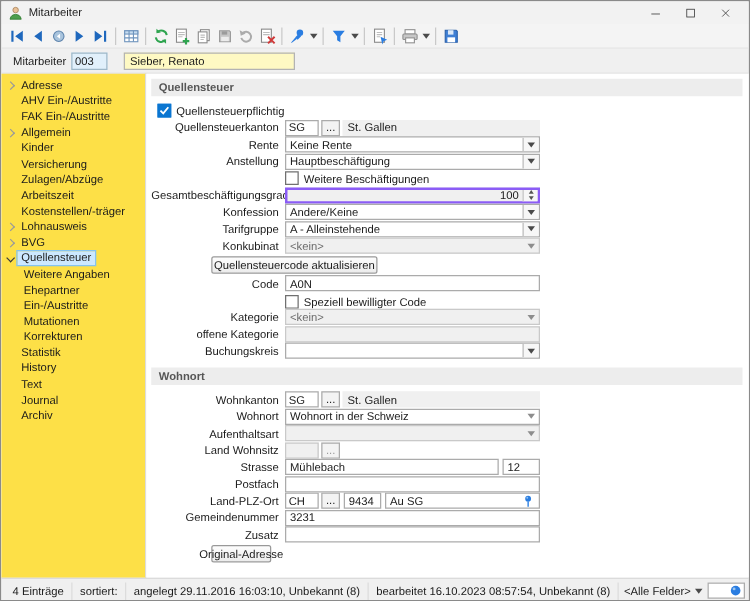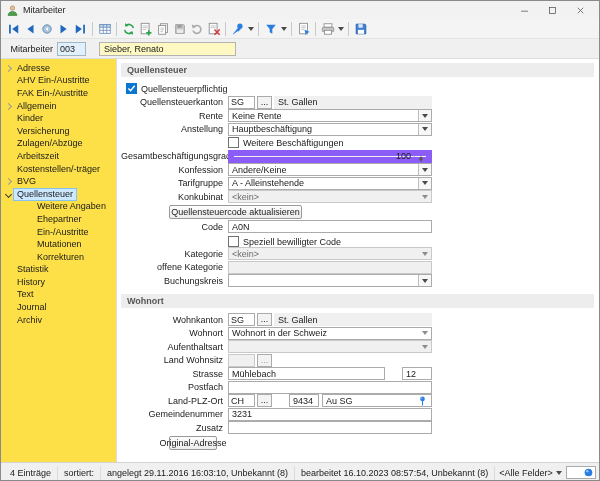--- a/index.html
+++ b/index.html
@@ -27,53 +27,53 @@
   .rec-label{width:56px;text-align:right;padding-right:4px;white-space:nowrap}
   .rec-id{width:29px;height:14px;background:#e1f0fb;border:1px solid #9fb8c8;padding:0 2px;display:flex;align-items:center}
   .rec-name{width:137px;height:14px;background:#fef9c3;border:1px solid #b3b3b3;margin-left:13px;padding:0 4px;display:flex;align-items:center;overflow:hidden;white-space:nowrap}
 
   
   .content{display:flex;height:404px;border-top:1px solid #dcdcdc;background:#fff}
   .sidebar{width:116px;flex:0 0 auto;border-right:1px solid #dcdcdc;padding-top:3px;overflow:hidden;background:#fde047}
   .tree-row{height:12.6px;display:flex;align-items:center;white-space:nowrap;cursor:default}
   .tree-row.l0{padding-left:3px}
   .tree-row.l0.noarrow{padding-left:13px}
-  .tree-row.l1{padding-left:33px}
+  .tree-row.l1{padding-left:15px}
   .chev{width:9px;height:9px;position:relative;flex:0 0 auto;margin-right:1px}
   .chev.right::before{content:"";position:absolute;left:2px;top:2px;width:4px;height:4px;
     border-right:1px solid #9a9a9a;border-top:1px solid #9a9a9a;transform:rotate(45deg)}
   .chev.down::before{content:"";position:absolute;left:2px;top:2px;width:4px;height:4px;
     border-right:1px solid #3a3a3a;border-bottom:1px solid #3a3a3a;transform:rotate(45deg)}
   .tree-label{padding:0 3px;line-height:11px}
   .tree-row.selected .tree-label{background:#cce8ff;outline:1px solid #84c3f0}
 
   
   .main{flex:1;padding:4px 5px 0 4px;overflow:hidden;background:#fff}
   .sec-h{height:14px;background:#ededed;display:flex;align-items:center;padding-left:6px;
     font-weight:bold;color:#565656;margin-bottom:5px}
   .sec-h.second{margin-top:7px}
   .frow{height:13px;display:flex;align-items:center;margin-bottom:0.5px}
   .flabel{width:107px;text-align:right;padding-right:5px;white-space:nowrap;overflow:hidden;flex:0 0 auto}
   .fwrap{width:204px;display:flex;height:13px;align-items:stretch}
   .tf{flex:1;border:1px solid #ababab;background:#fff;padding:0 3px;display:flex;align-items:center;overflow:hidden;white-space:nowrap}
   .tf.gray{background:#f0f0f0;border-color:#c9c9c9}
-  .tf.fixed30{flex:0 0 30px;margin-left:17px}
+  .tf.fixed30{flex:0 0 30px;margin-left:3px}
   .dd{flex:1;border:1px solid #ababab;background:#fff;display:flex;align-items:stretch;overflow:hidden}
   .dd-text{flex:1;padding:0 3px;display:flex;align-items:center;white-space:nowrap;overflow:hidden}
   .dd-btn{width:13px;flex:0 0 auto;border-left:1px solid #bdbdbd;background:#f7f7f7;display:flex;align-items:center;justify-content:center}
   .dd.disabled{background:#f0f0f0;border-color:#c9c9c9}
   .dd.disabled .dd-btn{background:transparent;border-left:none}
   .dd.flatarrow .dd-btn{background:transparent;border-left:none}
   .cb{width:11px;height:11px;border:1px solid #707070;background:#fff;flex:0 0 auto;margin-right:4px;display:flex;align-items:center;justify-content:center}
   .cb.checked{background:#0b76d1;border-color:#0b76d1}
   .kcode{flex:0 0 27px;border:1px solid #ababab;background:#fff;padding:0 2px;display:flex;align-items:center}
   .kcode.gray{background:#f0f0f0;border-color:#c9c9c9}
   .mini-btn{flex:0 0 15px;border:1px solid #ababab;background:#f3f3f3;margin-left:2px;display:flex;align-items:flex-end;justify-content:center;line-height:7px;padding-bottom:2px}
   .kname{flex:1;background:#f0f0f0;margin-left:2px;padding:0 4px;display:flex;align-items:center;white-space:nowrap}
-  .spinf{flex:1;background:#f0f0f0;border:6px solid #8b5cf6;display:flex}
+  .spinf{flex:1;background:#f0f0f0;border:2px solid #8b5cf6;display:flex}
   .spin-val{flex:1;display:flex;align-items:center;justify-content:flex-end;padding-right:3px}
   .spin-btns{width:12px;flex:0 0 auto;display:flex;flex-direction:column;border-left:1px solid #c4c4c4;background:#f7f7f7}
   .spin-btns div{flex:1;display:flex;align-items:center;justify-content:center}
   .tri-up-s{width:0;height:0;border-left:2.5px solid transparent;border-right:2.5px solid transparent;border-bottom:3px solid #555}
   .tri-down-s{width:0;height:0;border-left:2.5px solid transparent;border-right:2.5px solid transparent;border-top:3px solid #555}
   .form-btn{height:14px;border:1px solid #999;border-radius:2px;background:linear-gradient(#fdfdfd,#ececec);
     display:flex;align-items:center;justify-content:center;padding:0 10px;white-space:nowrap}
   .btnrow{height:15px;display:flex;align-items:center;margin:1px 0 1px 48px}
   .pin-in-field{margin-left:auto;flex:0 0 auto;width:11px;height:12px}
 
@@ -276,20 +276,24 @@
           <span class="tree-label">Versicherung</span>
         </div>
       <div class="tree-row l0 noarrow">
           <span class="tree-label">Zulagen/Abzüge</span>
         </div>
       <div class="tree-row l0 noarrow">
           <span class="tree-label">Arbeitszeit</span>
         </div>
       <div class="tree-row l0 noarrow">
           <span class="tree-label">Kostenstellen/-träger</span>
+        </div>
+      <div class="tree-row l0">
+          <span class="chev right"></span>
+          <span class="tree-label">Lohnausweis</span>
         </div>
       <div class="tree-row l0">
           <span class="chev right"></span>
           <span class="tree-label">BVG</span>
         </div>
       <div class="tree-row l0 selected">
           <span class="chev down"></span>
           <span class="tree-label">Quellensteuer</span>
         </div>
       <div class="tree-row l1">

